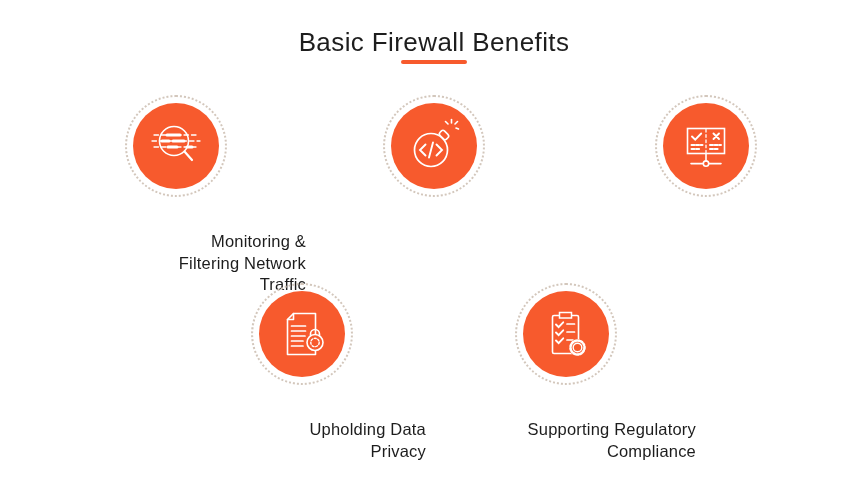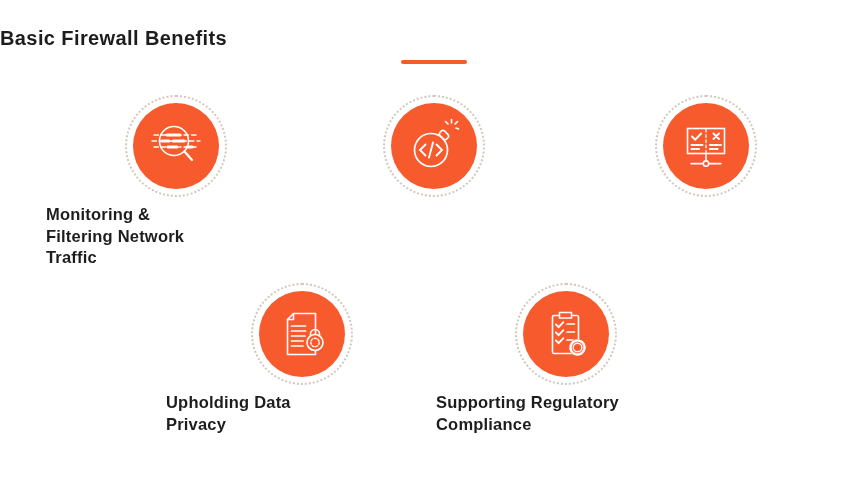--- a/index.html
+++ b/index.html
@@ -8,23 +8,23 @@
     width: 868px;
     height: 488px;
     background: var(--background, #ffffff);
     font-family: "Liberation Sans", sans-serif;
     overflow: hidden;
   }
   .title {
     position: absolute;
     top: 27px; left: 0;
     width: 100%;
-    text-align: left;
-    font-size: 20px;
-    font-weight: 700;
+    text-align: center;
+    font-size: 26px;
+    font-weight: 400;
     letter-spacing: 0.4px;
     color: var(--text, #1d1d1d);
   }
   .title-underline {
     position: absolute;
     top: 60px; left: 401px;
     width: 66px; height: 4px;
     border-radius: 2px;
     background: var(--accent, #f75a2d);
   }
@@ -39,26 +39,27 @@
   .benefit-icon-circle {
     width: 86px; height: 86px;
     border-radius: 50%;
     background: var(--accent, #f75a2d);
     display: flex; align-items: center; justify-content: center;
   }
   .benefit-icon-circle svg { display: block; }
   .benefit-label {
     position: absolute;
     width: 260px;
-    text-align: left;
+    text-align: right;
     font-size: 16.5px;
     line-height: 21.5px;
-    font-weight: 700;
+    font-weight: 400;
     letter-spacing: 0.2px;
     color: var(--text, #1d1d1d);
+    margin-top: 27px;
   }
 </style>
 </head>
 <body>
 
 <div class="canvas">
 
   <div class="title">Basic Firewall Benefits</div>
   <div class="title-underline"></div>
 

